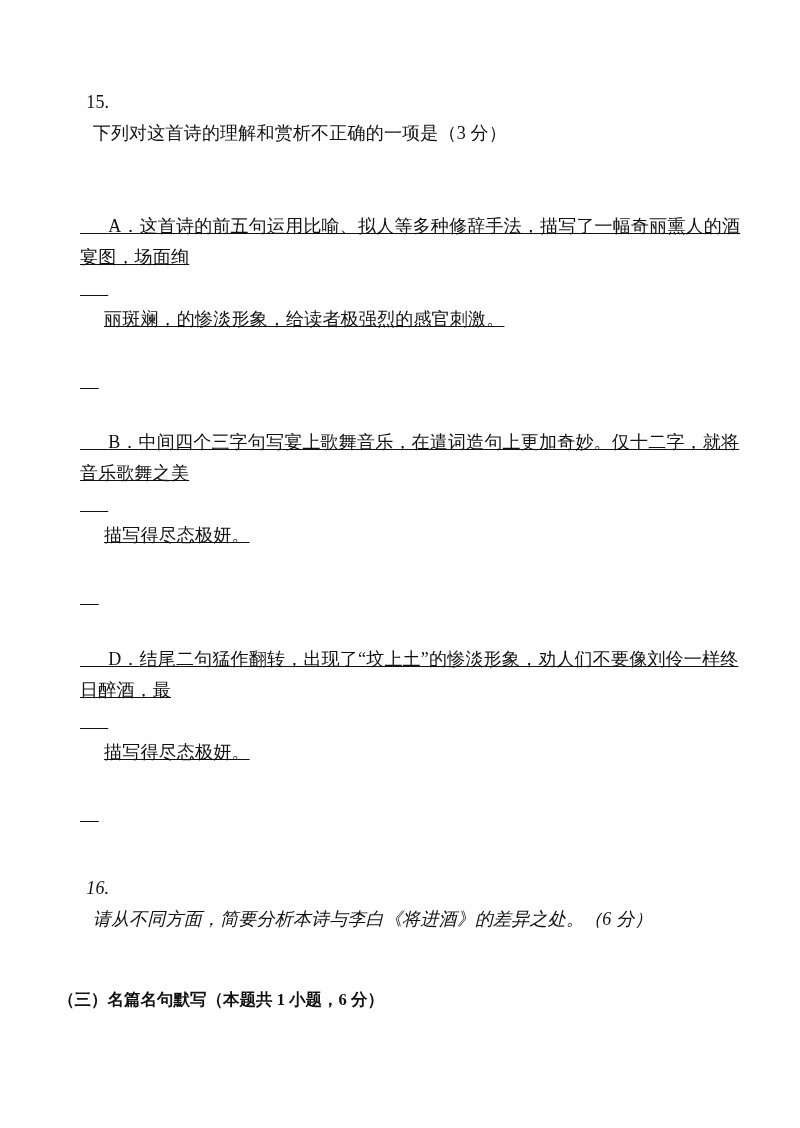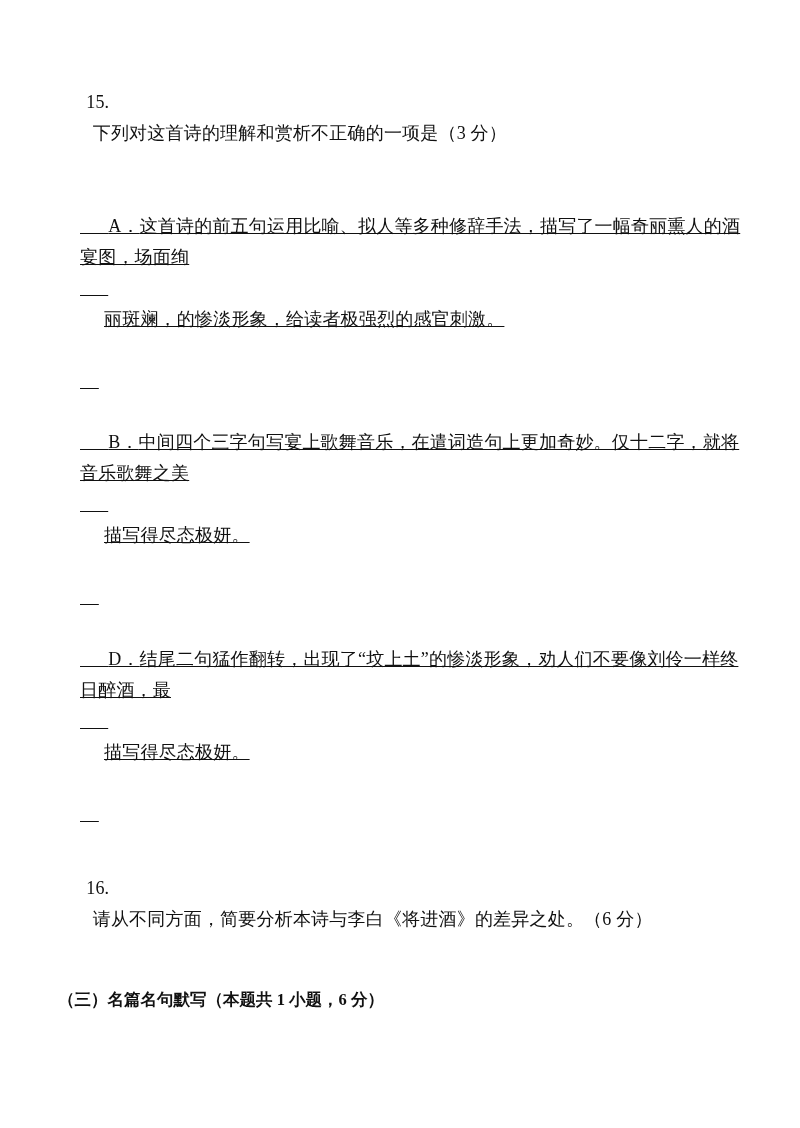--- a/index.html
+++ b/index.html
@@ -45,21 +45,21 @@
     padding-left: 24px;
   }
   .section-head {
     font-weight: bold;
     font-size: 16.5px;
     line-height: 1.72;
     margin-top: 20px;
     margin-bottom: 2px;
   }
   .sp { letter-spacing: 2px; }
-  .mt12 { margin-top: 12px; }
+  .mt12 { margin-top: 12px; font-style: italic; }
 </style>
 </head>
 <body>
 
 <div class="page">
 
   <div class="q">
     <div class="line stem">
       <span>15.</span>
       <span class="sp">&nbsp;</span><span>下列对这首诗的理解和赏析不正确的一项是（3 分）</span>

